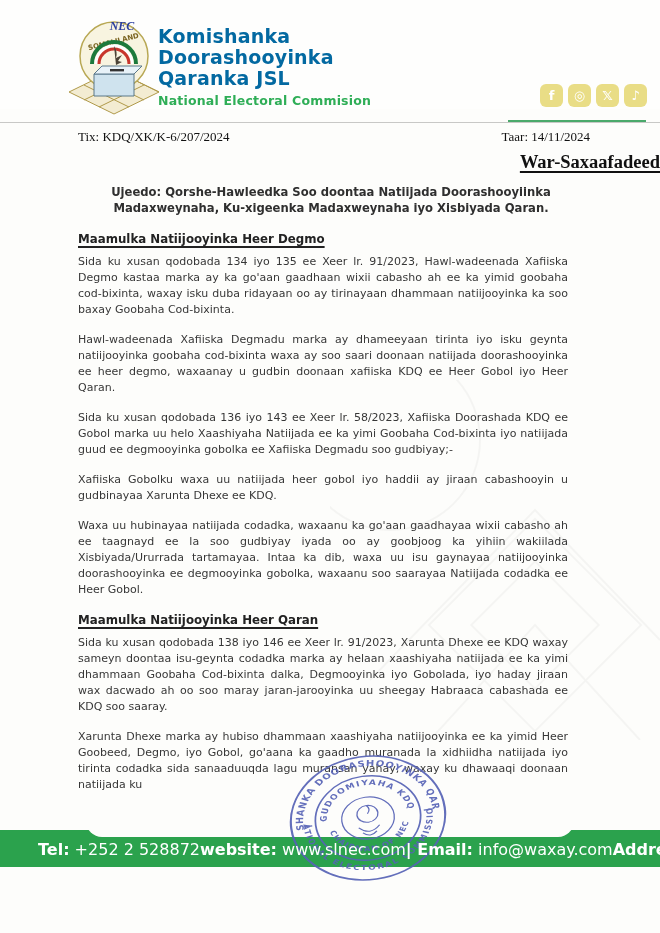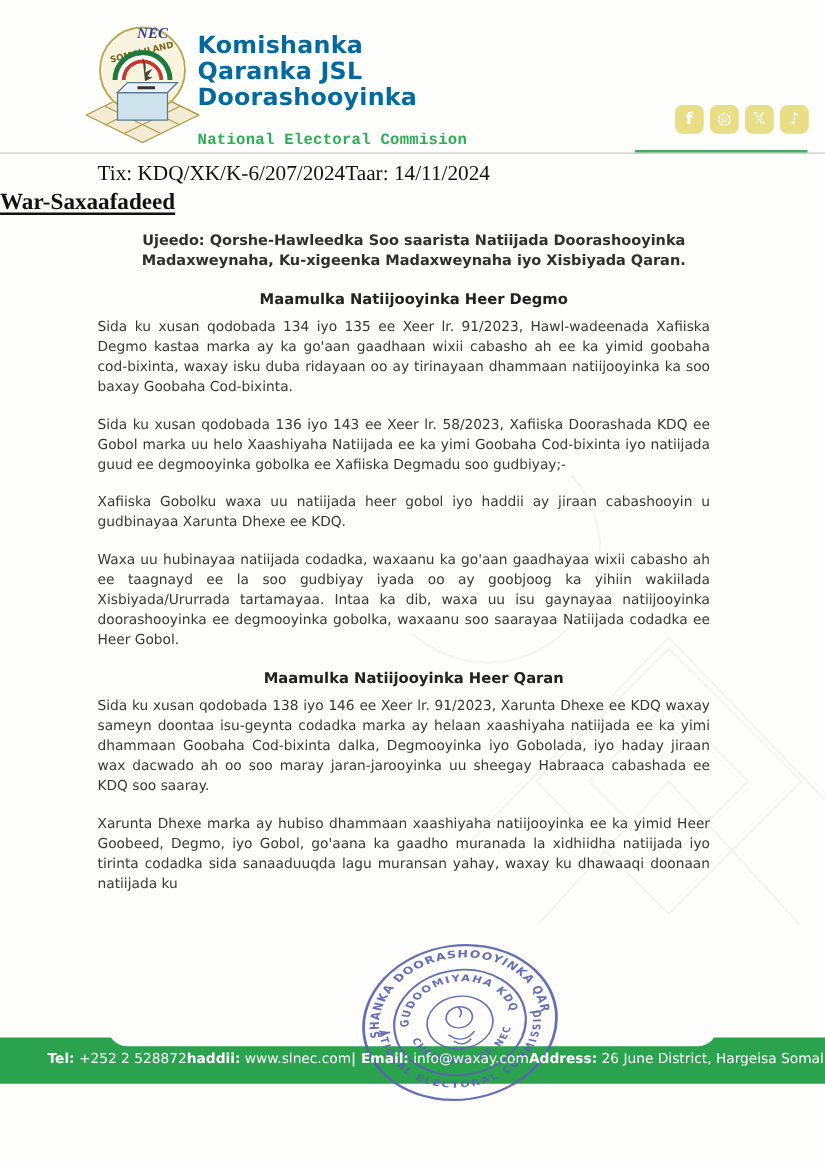--- a/index.html
+++ b/index.html
@@ -7,56 +7,56 @@
     width:660px;height:933px;position:relative;overflow:hidden;
     background:#fdfdfb;
     font-family:"DejaVu Sans",sans-serif;
     -webkit-font-smoothing:antialiased;
   }
   
   .header{position:absolute;top:0;left:0;right:0;height:109px;background:#fefefd;}
   .logo{position:absolute;left:64px;top:12px;width:100px;height:104px;}
   .org{position:absolute;left:158px;top:26px;}
   .org-line{font-size:19px;font-weight:bold;color:#0369a1;line-height:21px;letter-spacing:.2px;}
-  .org-sub{margin-top:16px;font-size:12.5px;font-weight:bold;color:#2fae57;letter-spacing:.2px;font-family:Liberation Mono, monospace;}
+  .org-sub{margin-top:4px;font-size:12.5px;font-weight:bold;color:#2fae57;letter-spacing:.2px;}
   .social{position:absolute;top:84px;right:13px;display:flex;gap:5px;}
   .soc{width:23px;height:23px;border-radius:6px;background:#e9dd86;color:#ffffff;
        display:flex;align-items:center;justify-content:center;font-size:13px;font-weight:bold;}
   .hdr-rule{position:absolute;top:122px;left:0;right:0;height:1px;background:#c8c8c6;}
   .hdr-rule-green{position:absolute;top:120px;right:14px;width:138px;height:2px;background:#4aa96b;}
 
   
-  .refrow{position:absolute;top:129px;left:78px;right:70px;display:flex;justify-content:flex-start;
-          font-family:"Liberation Serif",serif;font-size:17px;color:#111;}
-  .doc-title{position:absolute;top:152px;left:0;right:0;text-align:left;
+  .refrow{position:absolute;top:129px;left:78px;right:70px;display:flex;justify-content:space-between;
+          font-family:"Liberation Serif",serif;font-size:13px;color:#111;}
+  .doc-title{position:absolute;top:152px;left:0;right:0;text-align:right;
              font-family:"Liberation Serif",serif;font-size:18.5px;font-weight:bold;color:#111;
              text-decoration:underline;text-decoration-thickness:2px;text-underline-offset:3px;}
 
   
   .content{position:absolute;top:184px;left:78px;width:506px;color:#373737;}
   .purpose{font-size:11.6px;font-weight:bold;text-align:center;color:#2f2f2f;
            line-height:16px;margin:0 2px 16px 2px;}
   .sec-h{font-size:11.8px;font-weight:bold;color:#222;margin:15px 0 8px 0;
-         text-decoration-thickness:1.5px;text-underline-offset:2.5px;text-align:center;}
+         text-decoration:underline;text-decoration-thickness:1.5px;text-underline-offset:2.5px;}
   .para{font-size:11px;line-height:16px;text-align:justify;margin:0 16px 14px 0;}
 
   
   .wm{position:absolute;z-index:0;opacity:.5;pointer-events:none;}
   .content,.refrow,.doc-title{z-index:2;}
 
   
   .stamp{position:absolute;left:280px;top:748px;width:176px;height:140px;z-index:6;
          transform:rotate(-8deg);opacity:.92;pointer-events:none;}
 
   
   .footer{position:absolute;left:0;top:830px;width:660px;height:37px;background:#2ba24d;z-index:4;}
   .footer-roundmask{position:absolute;left:86px;top:821px;width:488px;height:16px;background:#fdfdfb;
                     border-radius:0 0 18px 18px;z-index:5;}
   .footer-row{position:absolute;left:38px;right:16px;top:840px;display:flex;z-index:6;
-              justify-content:space-between;color:#ffffff;font-size:11px;white-space:nowrap;align-items:flex-end;}
+              justify-content:space-between;color:#ffffff;font-size:16px;white-space:nowrap;align-items:flex-end;}
   .footer-row b{font-weight:bold;}
 </style>
 </head>
 <body>
 
 <svg class="wm" style="left:330px;top:380px;" width="330" height="360" viewBox="0 0 330 360">
   <g fill="none" stroke="#ededeb" stroke-width="2">
     <circle cx="60" cy="60" r="90"></circle>
     <rect x="130" y="170" width="150" height="150" transform="rotate(45 205 245)"></rect>
     <rect x="160" y="200" width="90" height="90" transform="rotate(45 205 245)"></rect>
@@ -89,22 +89,22 @@
 
     <g>
       <path d="M30 62 L70 62 L70 84 L30 84 Z" fill="#cfe3ee" stroke="#5a788a" stroke-width="1"></path>
       <path d="M30 62 L38 54 L78 54 L70 62 Z" fill="#e8f2f8" stroke="#5a788a" stroke-width="1"></path>
       <rect x="46" y="57" width="14" height="2.4" fill="#333"></rect>
     </g>
   </svg>
 
   <div class="org">
     <div class="org-line">Komishanka</div>
+    <div class="org-line">Doorashooyinka</div>
     <div class="org-line">Qaranka JSL</div>
-    <div class="org-line">Doorashooyinka</div>
     <div class="org-sub">National Electoral Commision</div>
   </div>
 
   <div class="social">
     <span class="soc">f</span>
     <span class="soc">◎</span>
     <span class="soc">𝕏</span>
     <span class="soc">♪</span>
   </div>
 
@@ -114,25 +114,26 @@
 
 <div class="refrow">
   <span>Tix: KDQ/XK/K-6/207/2024</span>
   <span>Taar: 14/11/2024</span>
 </div>
 
 <div class="doc-title">War-Saxaafadeed</div>
 
 <div class="content">
 
-  <p class="purpose">Ujeedo: Qorshe-Hawleedka Soo saarista Natiijada Doorashooyinka Madaxweynaha, Ku-xigeenka Madaxweynaha iyo Xisbiyada Qaran.</p>
+  <p class="purpose">Ujeedo: Qorshe-Hawleedka Soo doontaa Natiijada Doorashooyiinka Madaxweynaha, Ku-xigeenka Madaxweynaha iyo Xisbiyada Qaran.</p>
 
   <div>
     <div class="sec-h">Maamulka Natiijooyinka Heer Degmo</div>
     <p class="para">Sida ku xusan qodobada 134 iyo 135 ee Xeer lr. 91/2023, Hawl-wadeenada Xafiiska Degmo kastaa marka ay ka go'aan gaadhaan wixii cabasho ah ee ka yimid goobaha cod-bixinta, waxay isku duba ridayaan oo ay tirinayaan dhammaan natiijooyinka ka soo baxay Goobaha Cod-bixinta.</p>
+    <p class="para">Hawl-wadeenada Xafiiska Degmadu marka ay dhameeyaan tirinta iyo isku geynta natiijooyinka goobaha cod-bixinta waxa ay soo saari doonaan natiijada doorashooyinka ee heer degmo, waxaanay u gudbin doonaan xafiiska KDQ ee Heer Gobol iyo Heer Qaran.</p>
   </div>
 
   <div>
     <p class="para">Sida ku xusan qodobada 136 iyo 143 ee Xeer lr. 58/2023, Xafiiska Doorashada KDQ ee Gobol marka uu helo Xaashiyaha Natiijada ee ka yimi Goobaha Cod-bixinta iyo natiijada guud ee degmooyinka gobolka ee Xafiiska Degmadu soo gudbiyay;-</p>
     <p class="para">Xafiiska Gobolku waxa uu natiijada heer gobol iyo haddii ay jiraan cabashooyin u gudbinayaa Xarunta Dhexe ee KDQ.</p>
     <p class="para">Waxa uu hubinayaa natiijada codadka, waxaanu ka go'aan gaadhayaa wixii cabasho ah ee taagnayd ee la soo gudbiyay iyada oo ay goobjoog ka yihiin wakiilada Xisbiyada/Ururrada tartamayaa. Intaa ka dib, waxa uu isu gaynayaa natiijooyinka doorashooyinka ee degmooyinka gobolka, waxaanu soo saarayaa Natiijada codadka ee Heer Gobol.</p>
   </div>
 
   <div>
     <div class="sec-h">Maamulka Natiijooyinka  Heer Qaran</div>
@@ -172,16 +173,16 @@
     <circle cx="100" cy="94" r="12"></circle>
     <path d="M88 112 q12 14 24 0 M92 120 q8 9 16 0 M100 82 q5 6 0 12"></path>
   </g>
   <path d="M26 100 h10 M164 100 h10" stroke="#5763b6" stroke-width="2"></path>
 </svg>
 
 <div class="footer-roundmask"></div>
 <div class="footer"></div>
 <div class="footer-row">
   <span><b>Tel:</b><span> +252 2 528872</span></span>
-  <span><b>haddii:</b><span> www.slnec.com</span></span>
+  <span><b>website:</b><span> www.slnec.com</span></span>
   <span><b>| Email:</b><span> info@waxay.com</span></span>
   <span><b>Address:</b><span> 26 June District,  Hargeisa Somaliland</span></span>
 </div>
 
 </body></html>

